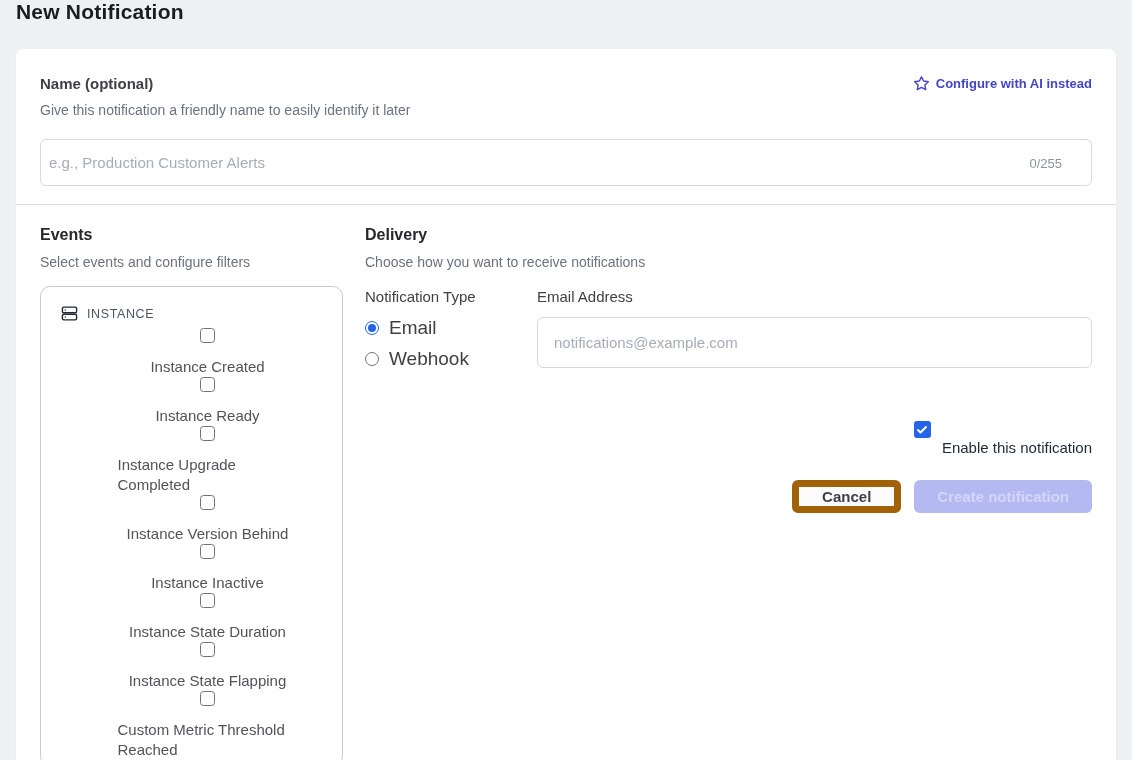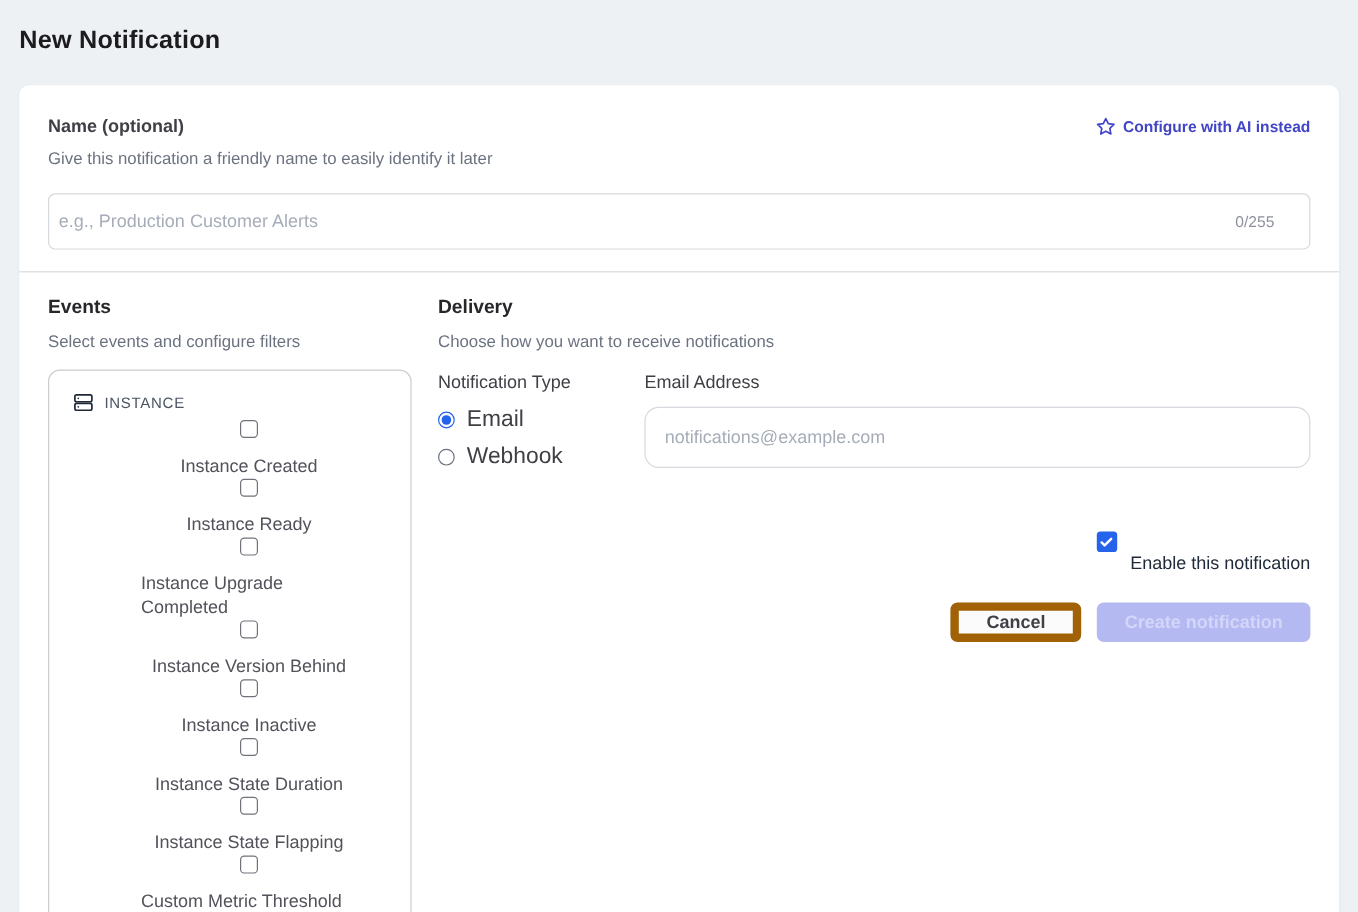--- a/index.html
+++ b/index.html
@@ -4,21 +4,20 @@
 <style>
   * { margin:0; padding:0; box-sizing:border-box; }
   html,body { width:1132px; height:760px; overflow:hidden; }
   body {
     background:#eef1f4;
     font-family:"Liberation Sans","DejaVu Sans",sans-serif;
     color:#3f3f46;
   }
   .page { padding:0 16px; }
   .page-title {
-    padding-top:22px;
     font-size:21px;
     font-weight:800;
     letter-spacing:.2px;
     color:#1c1c1e;
   }
   .card {
     margin-top:25px;
     background:#fff;
     border-radius:8px;
     box-shadow:0 1px 2px rgba(0,0,0,.06);
@@ -92,21 +91,21 @@
     background:#fff;
   }
   .radio.selected { border-color:#2563eb; }
   .radio.selected::after {
     content:""; width:8px; height:8px; border-radius:50%; background:#2563eb;
   }
   .radio-label { font-size:19px; color:#3f3f46; }
   .email-block { flex:1; min-width:0; }
   .email-input {
     width:100%; height:51px;
-    border:1px solid #d6d9dd; border-radius:12px;
+    border:1px solid #d6d9dd; border-radius:6px;
     padding:0 16px; font-size:15px; color:#27272a;
     font-family:inherit; outline:none; background:#fff;
   }
   .email-input::placeholder { color:#a6adb8; }
   .enable-row {
     margin-top:24px; display:flex; justify-content:flex-end;
     align-items:center; gap:11px;
   }
   .checkbox-checked {
     width:17px; height:17px; border-radius:3px;

